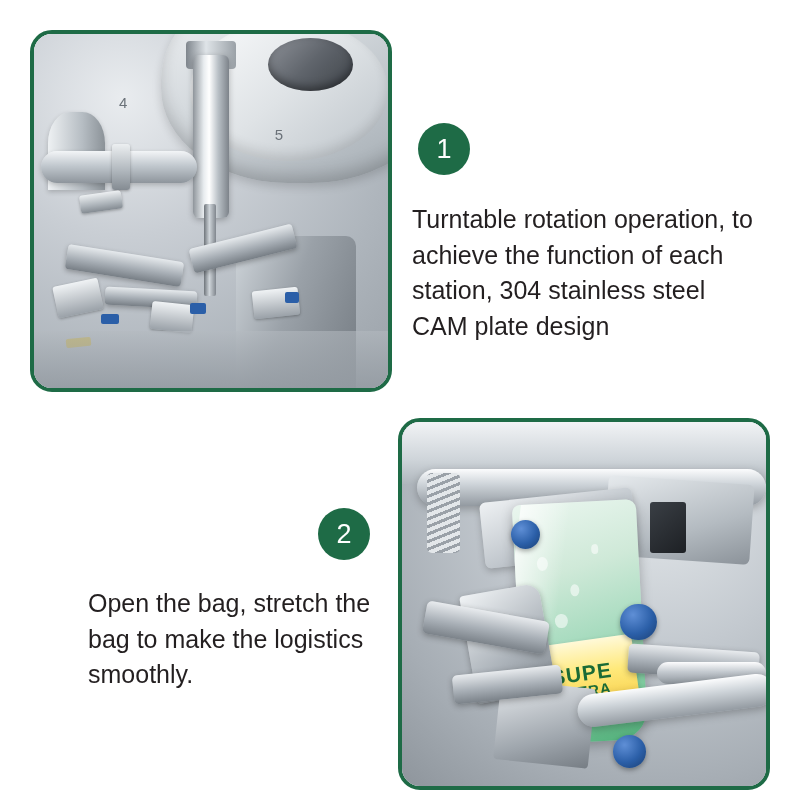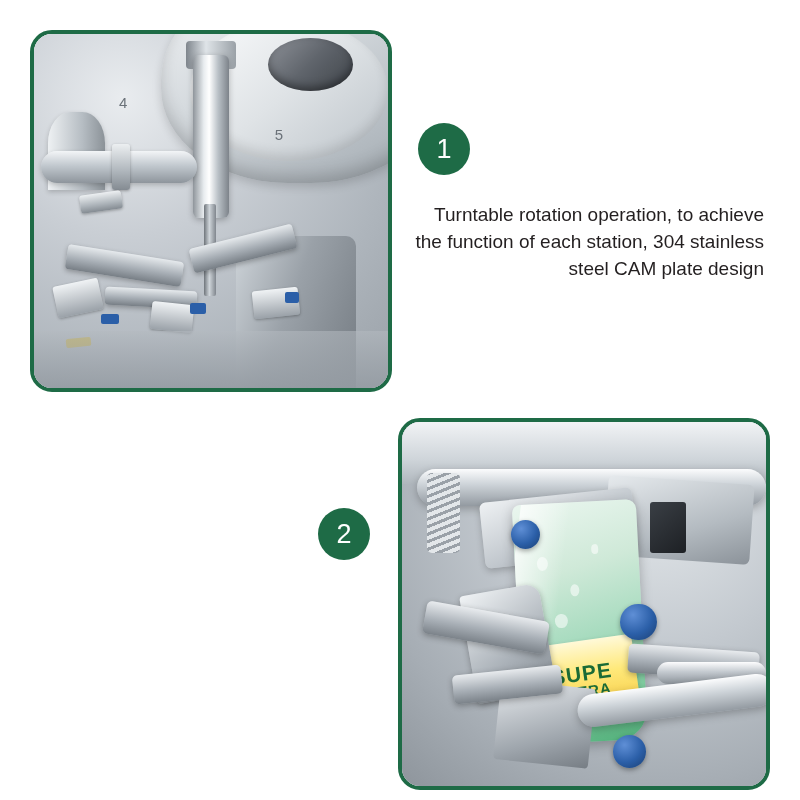--- a/index.html
+++ b/index.html
@@ -382,24 +382,23 @@
     font-size: 27px;
     font-family: "Liberation Sans", sans-serif;
   }
   #badge-1 { left: 418px; top: 123px; }
   #badge-2 { left: 318px; top: 508px; }
 
   
   .caption {
     position: absolute;
     color: #231f20;
-    font-size: 19px;
+    font-size: 25px;
     line-height: 1.42;
     font-family: "Liberation Sans", sans-serif;
-    text-align: right;
   }
   #caption-1 {
     left: 412px;
     top: 202px;
     width: 352px;
   }
   #caption-2 {
     left: 88px;
     top: 586px;
     width: 300px;
@@ -439,20 +438,21 @@
       <div class="p1-floor"></div>
     </div>
   </div>
 
   <div class="badge" id="badge-1">1</div>
 
   <div class="caption" id="caption-1">Turntable rotation operation, to achieve the function of each station, 304 stainless steel CAM plate design</div>
 
   <div class="badge" id="badge-2">2</div>
 
+  <div class="caption" id="caption-2">Open the bag, stretch the bag to make the logistics smoothly.</div>
 
   <div class="photo-frame" id="photo-2">
     <div class="photo-inner">
       <div class="p2-bg"></div>
       <div class="p2-topbar"></div>
       <div class="p2-rail p2-rail-a"></div>
       <div class="p2-spring"></div>
       <div class="p2-plate2"></div>
       <div class="p2-plate"></div>
       <div class="p2-dark"></div>

